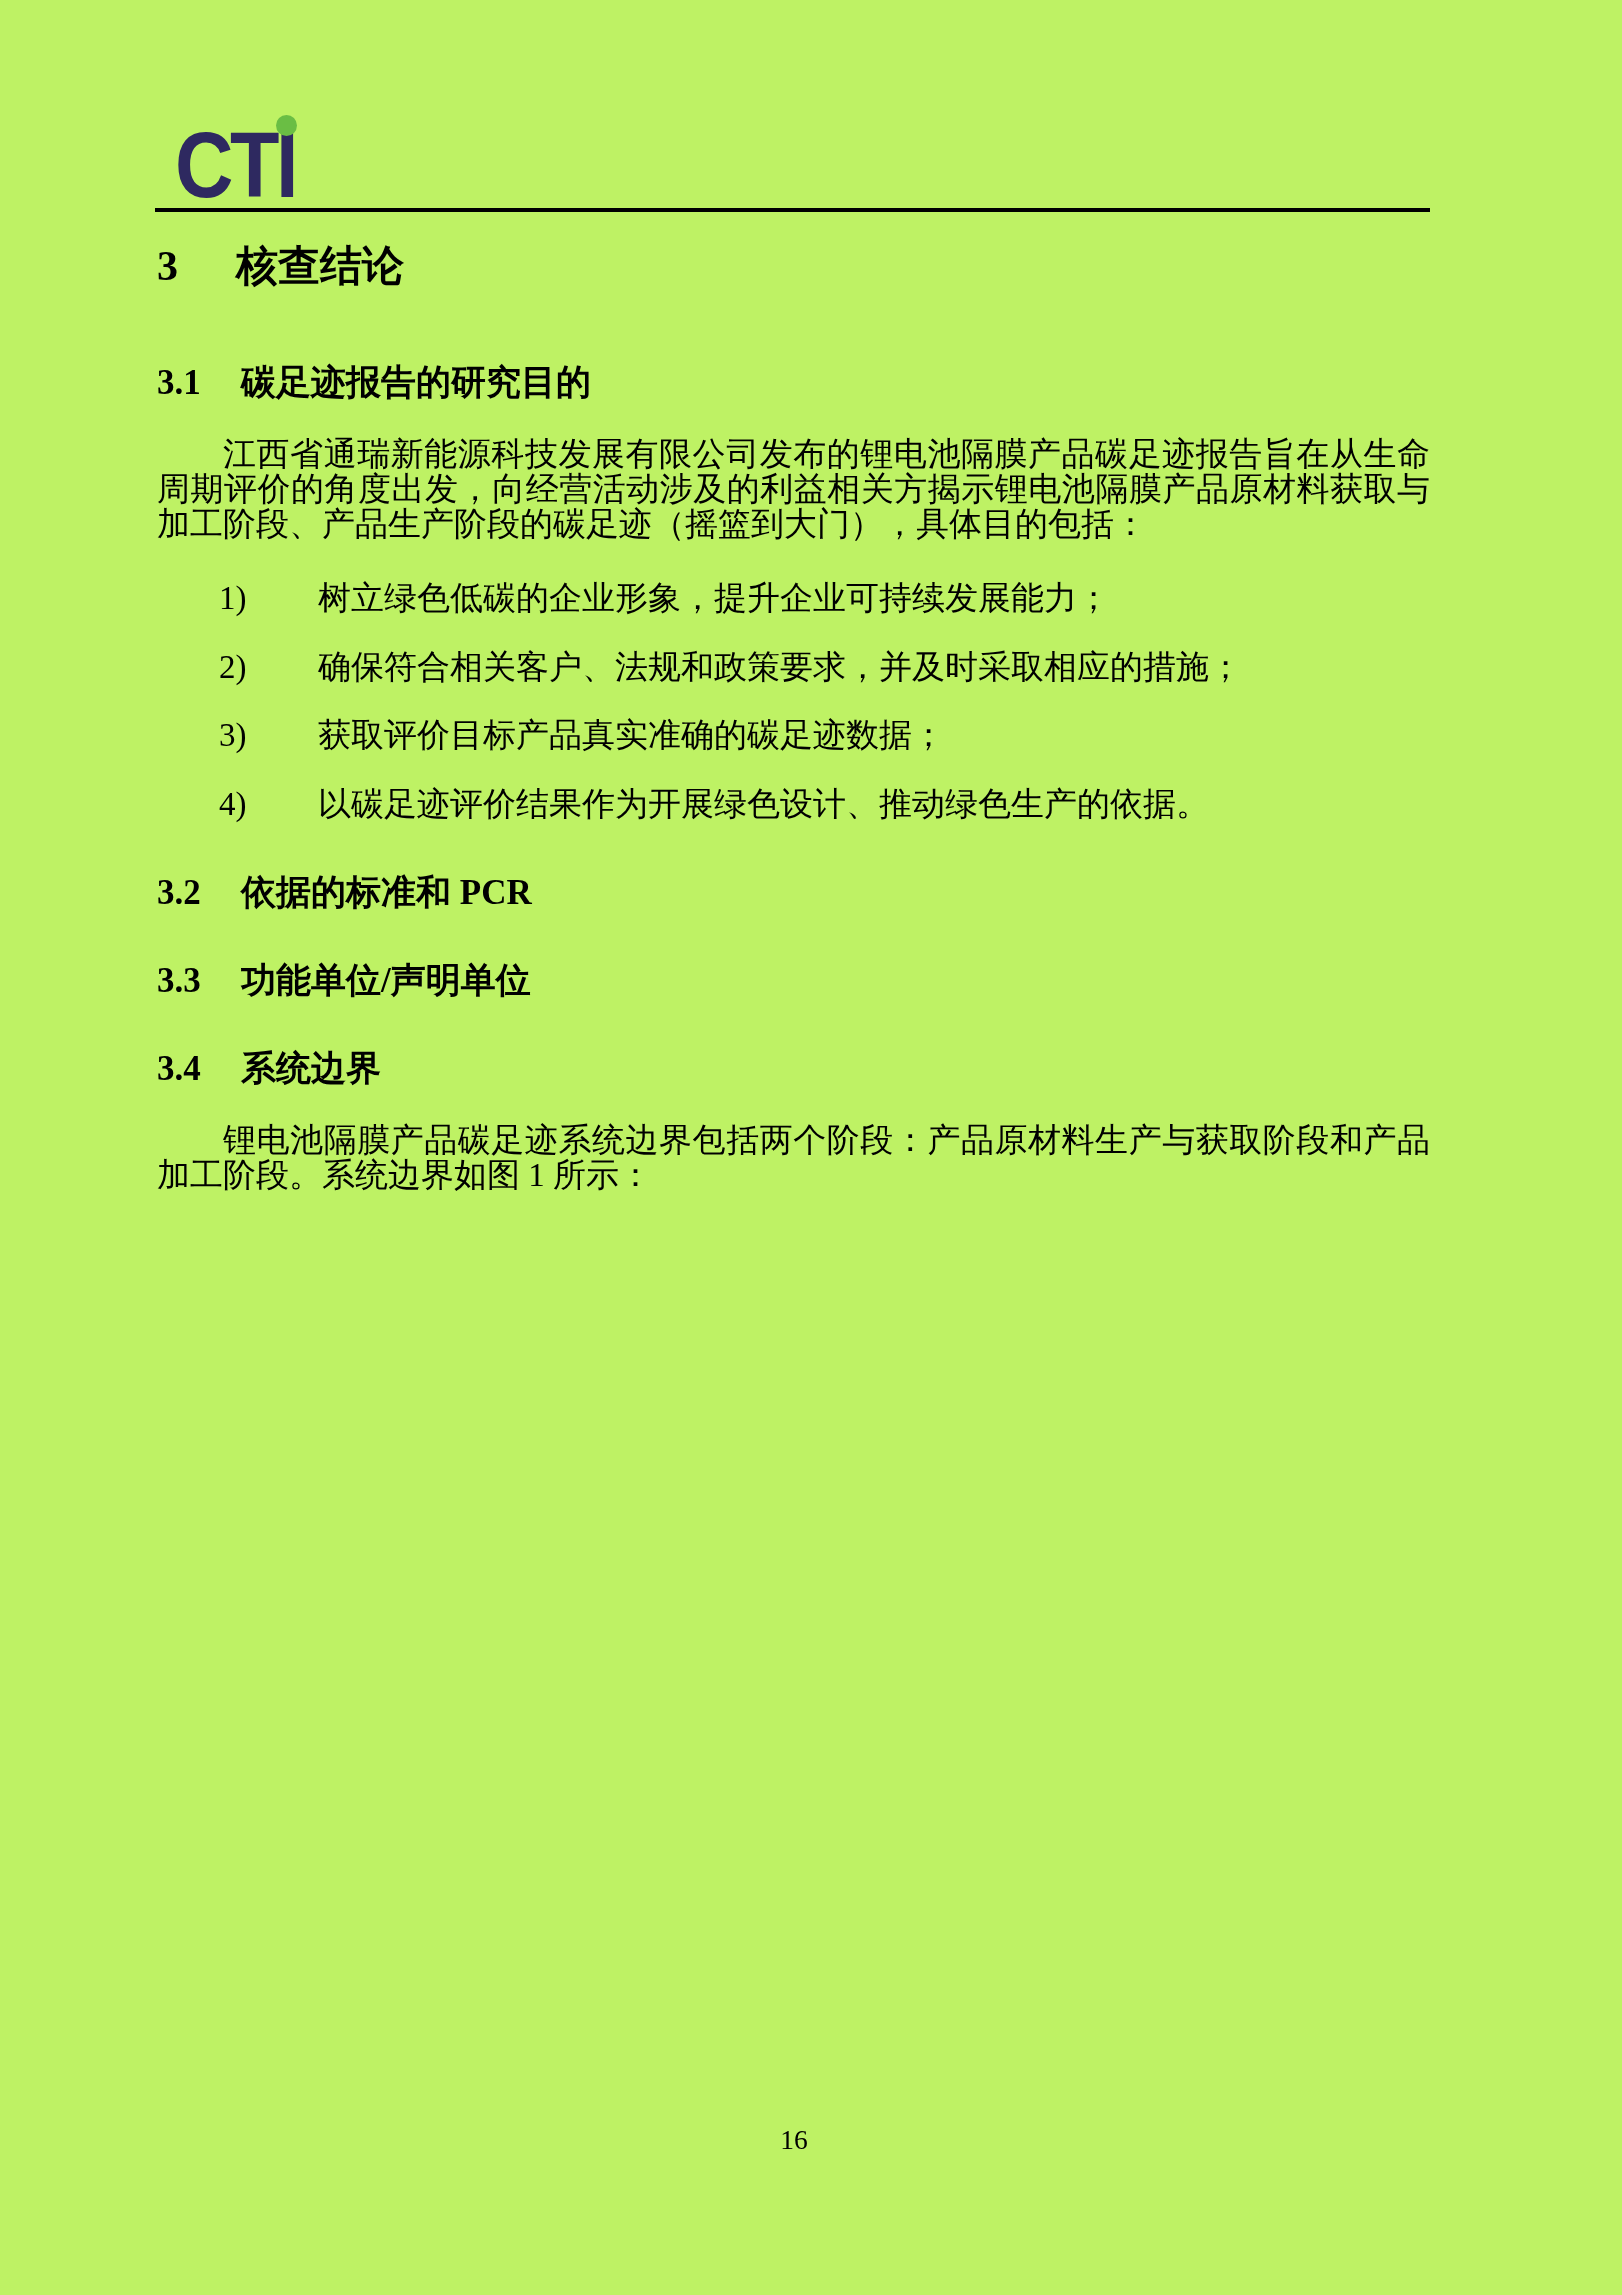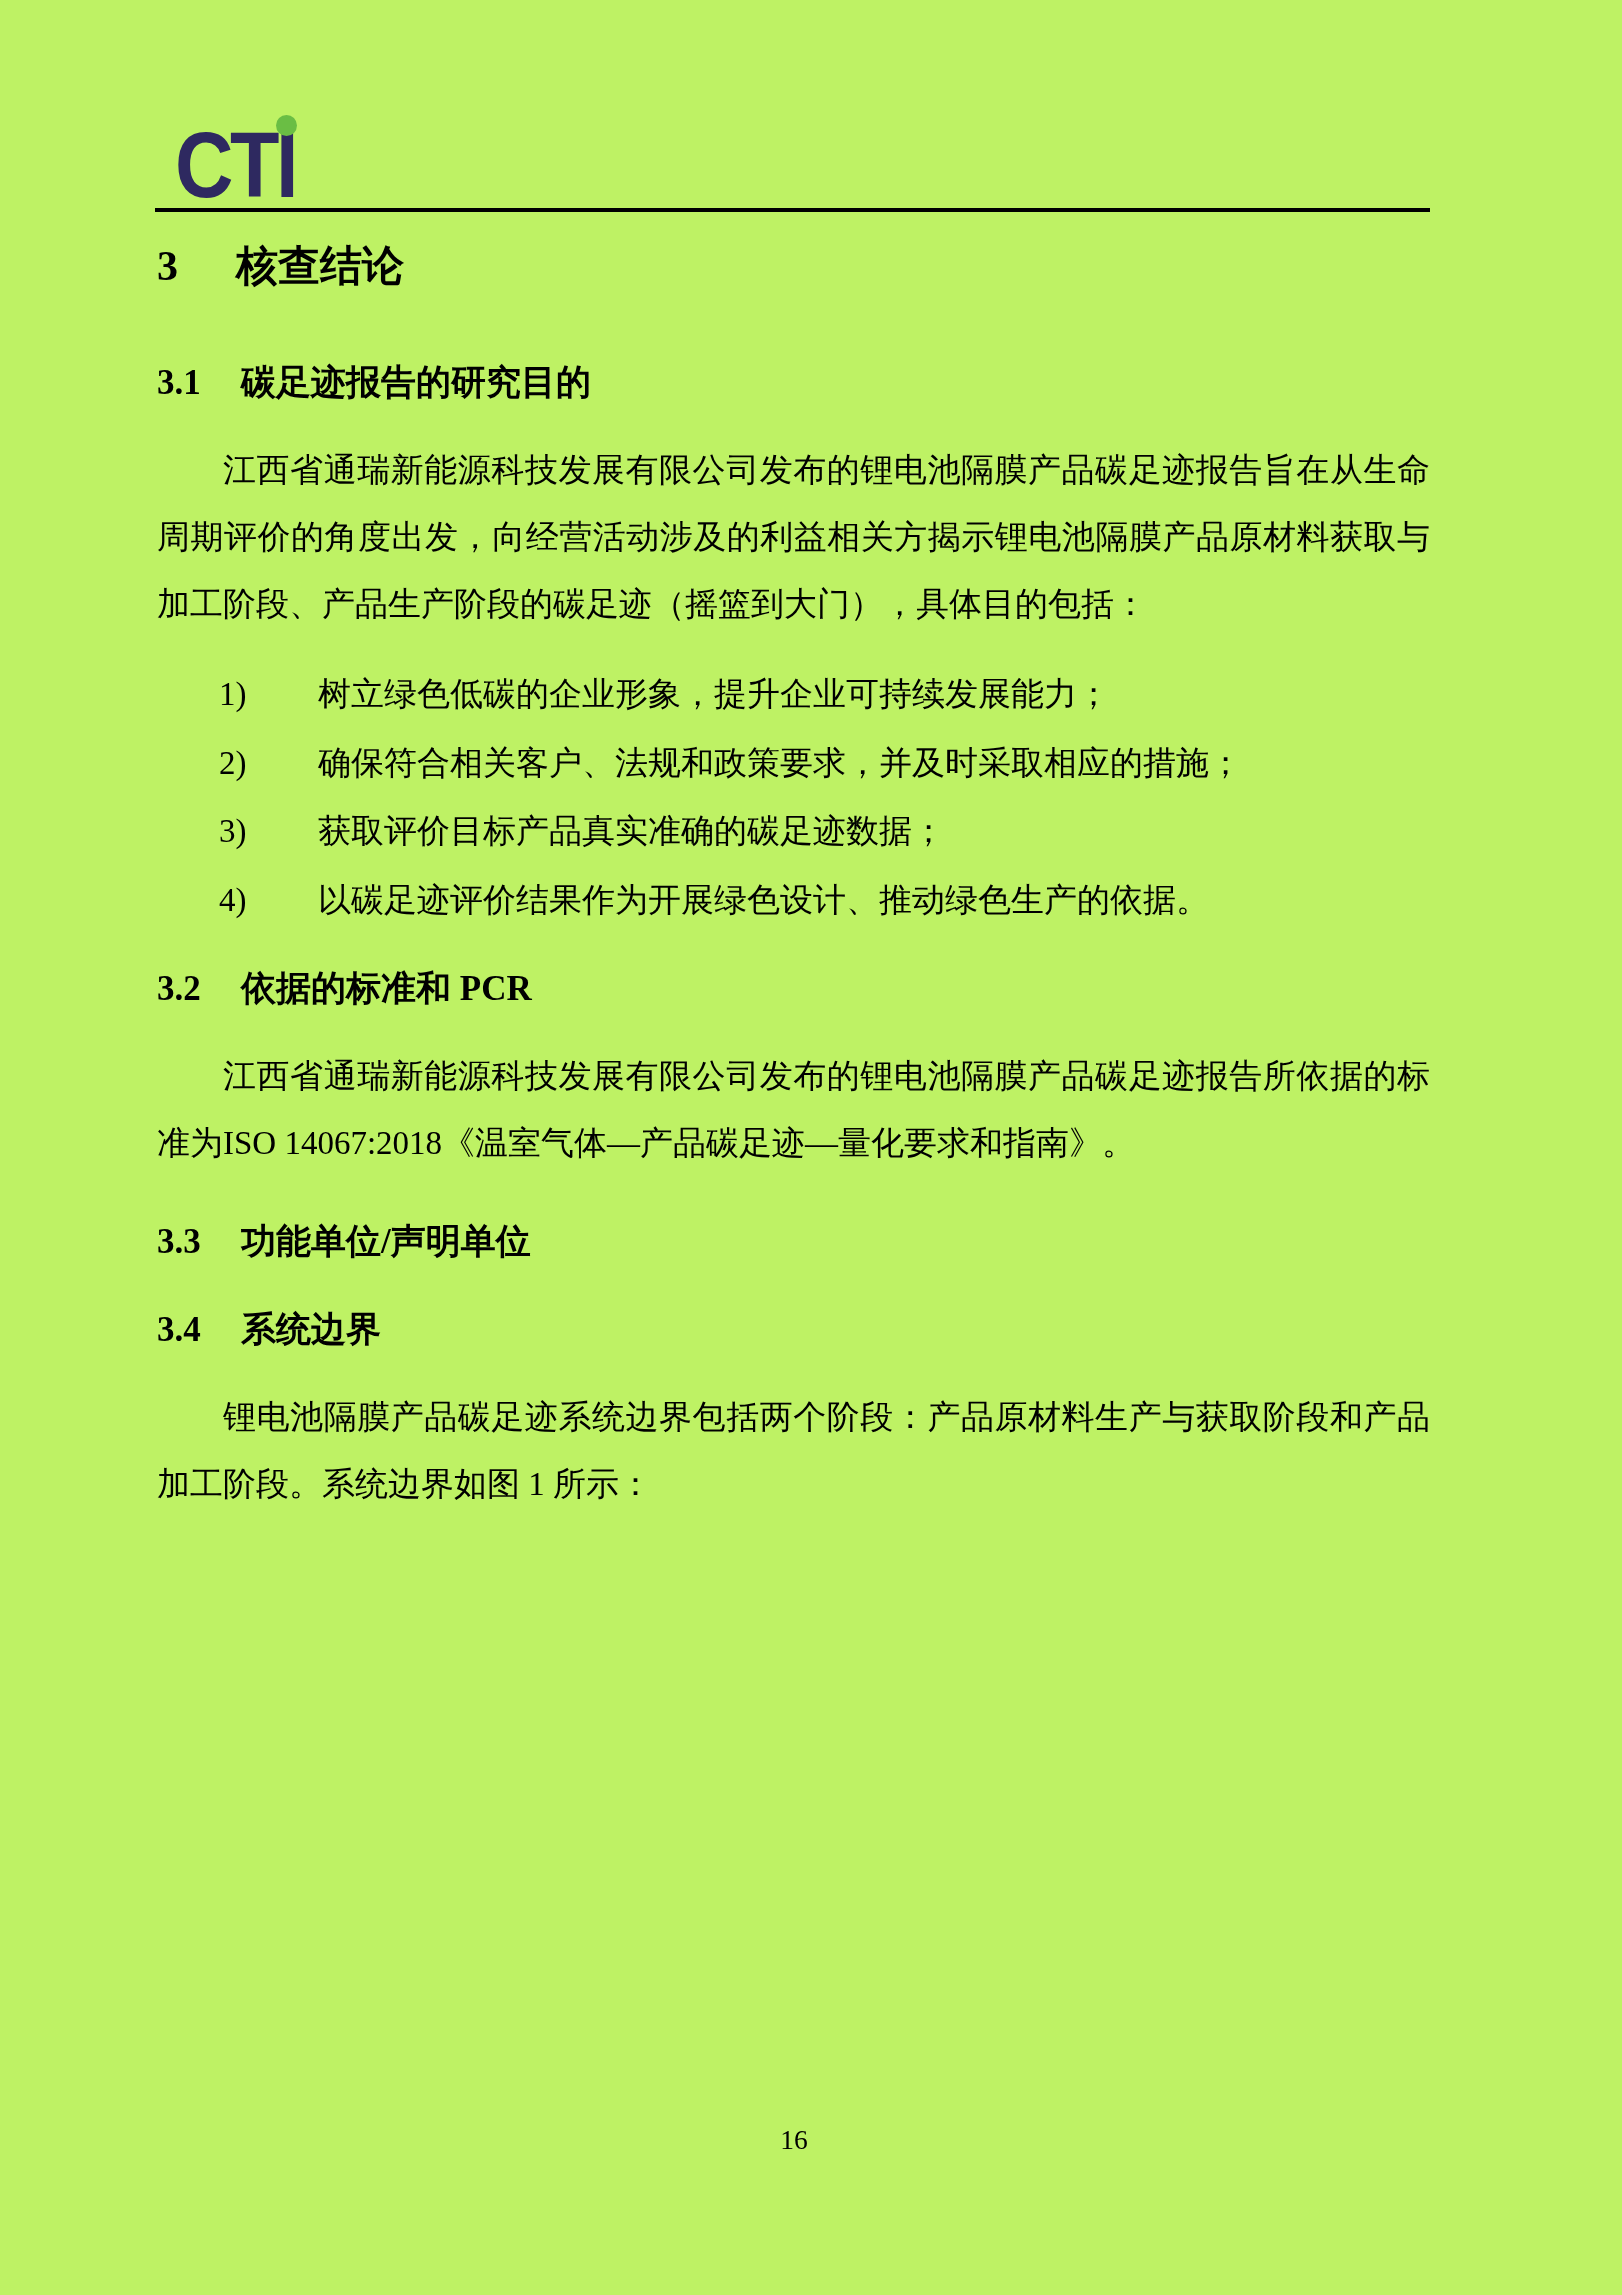--- a/index.html
+++ b/index.html
@@ -49,21 +49,21 @@
     display:flex; font-size:42px; line-height:47px; font-weight:bold;
     margin-bottom:69px;
   }
   h1.doc-h1 .h-num { width:79px; flex:0 0 auto; }
   h2.doc-h2 {
     display:flex; font-size:35px; line-height:47px; font-weight:bold;
     margin:41px 0 31px;
   }
   h2.doc-h2 .h-num { width:84px; flex:0 0 auto; }
   p.body-para {
-    font-size:33px; line-height:67px;
+    font-size:33px; line-height:35px;
     text-align:justify; text-justify:inter-ideograph;
     text-indent:2em;
     margin-bottom:22px;
   }
   ul.goal-list { list-style:none; margin:33px 0 0 0; padding-left:62px; }
   ul.goal-list li {
     display:flex; font-size:33px; line-height:47px; margin-bottom:21.6px;
   }
   ul.goal-list li:last-child { margin-bottom:0; }
   ul.goal-list .li-num { width:99px; flex:0 0 auto; }
@@ -115,21 +115,20 @@
       <li>
         <span class="li-num">4)</span>
         <span class="li-text">以碳足迹评价结果作为开展绿色设计、推动绿色生产的依据。</span>
       </li>
     </ul>
 
     <h2 class="doc-h2">
       <span class="h-num">3.2</span>
       <span>依据的标准和 PCR</span>
     </h2>
-    <p class="body-para">江西省通瑞新能源科技发展有限公司发布的锂电池隔膜产品碳足迹报告所依据的标准为ISO 14067:2018《温室气体—产品碳足迹—量化要求和指南》。</p>
 
     <h2 class="doc-h2">
       <span class="h-num">3.3</span>
       <span>功能单位/声明单位</span>
     </h2>
 
     <h2 class="doc-h2">
       <span class="h-num">3.4</span>
       <span>系统边界</span>
     </h2>

